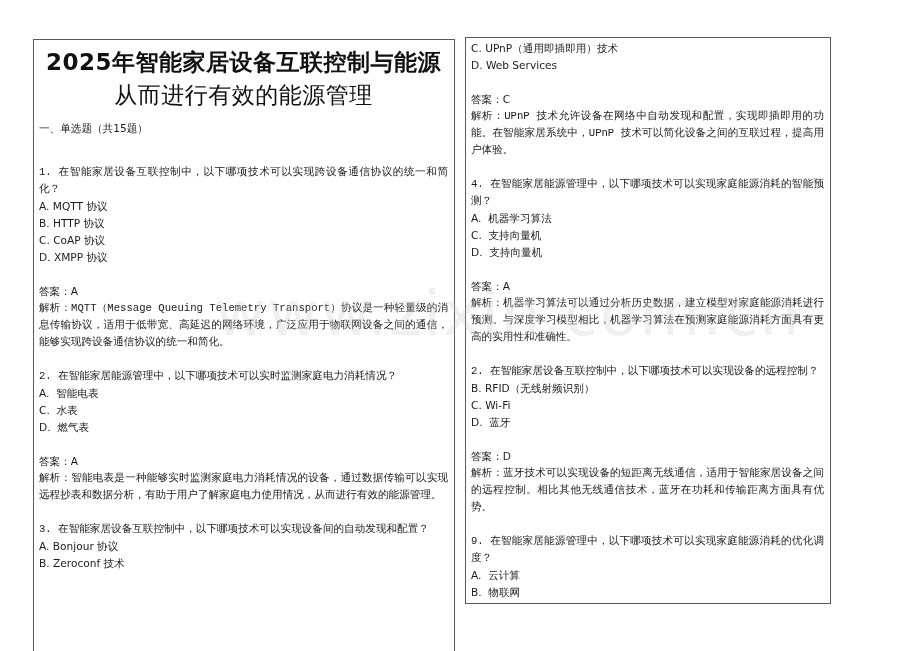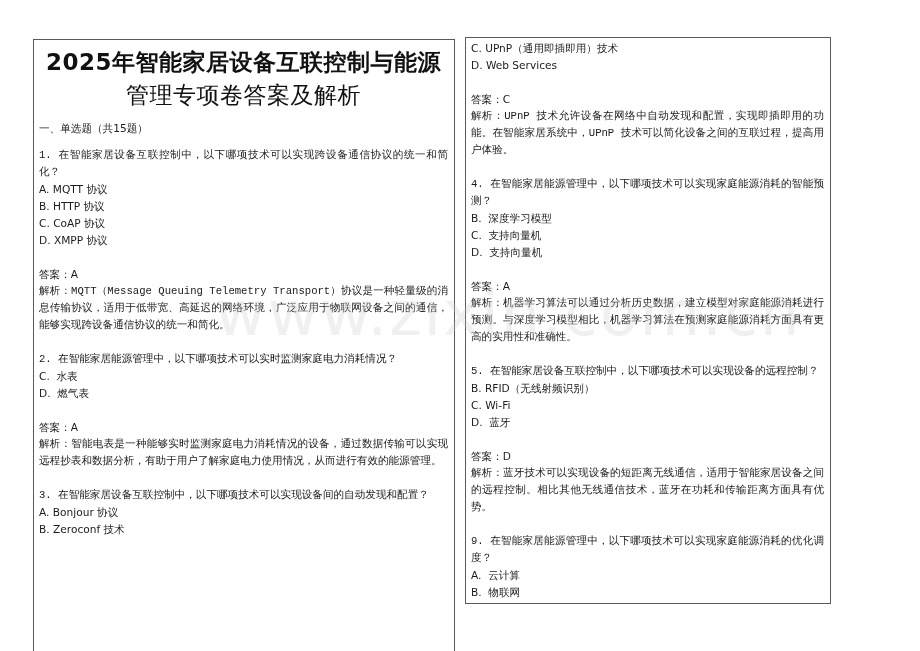--- a/index.html
+++ b/index.html
@@ -14,53 +14,54 @@
     #left { left: 33px; top: 39px; width: 422px; height: 641px; }
     #right { left: 465px; top: 37px; width: 366px; height: 567px; }
     .title {
       font-family: "DejaVu Sans", sans-serif; font-weight: bold; font-size: 23px; line-height: 33px;
       text-align: center; margin: 4px 0 8px 0; letter-spacing: 0.5px; color: #111;
     }
     .title .l2 { font-weight: normal; display: block; }
     .line { font-size: 10.6px; line-height: 17px; white-space: pre-wrap; }
     .para { font-size: 10.6px; line-height: 17px; text-align: justify; font-family: Liberation Mono, monospace; }
     .gap { height: 17px; }
-    .section { font-size: 10.6px; line-height: 17px; margin-bottom: 10px; }
+    .section { font-size: 10.6px; line-height: 17px; margin-bottom: 27px; }
     .watermark {
       position: absolute; left: 215px; top: 277px; font-family: "DejaVu Sans", sans-serif;
       font-size: 62px; color: rgba(200,200,200,0.28); letter-spacing: 2px; pointer-events: none;
       white-space: nowrap; z-index: 5;
     }
   </style>
 </head>
 <body>
 
 <div class="watermark">www.zixin.com.cn</div>
 
 <div class="page" id="left">
   <div class="title">
     <span>2025年智能家居设备互联控制与能源</span>
-    <span class="l2">管理专项卷答案及解析</span>
+    <span class="l2">从而进行有效的能源管理</span>
   </div>
   <div class="section">一、单选题（共15题）</div>
 
   <div>
     <div class="para">1. 在智能家居设备互联控制中，以下哪项技术可以实现跨设备通信协议的统一和简化？</div>
     <div class="line">A. MQTT 协议</div>
     <div class="line">B. HTTP 协议</div>
     <div class="line">C. CoAP 协议</div>
     <div class="line">D. XMPP 协议</div>
     <div class="gap"></div>
     <div class="line">答案：A</div>
     <div class="para">解析：MQTT（Message Queuing Telemetry Transport）协议是一种轻量级的消息传输协议，适用于低带宽、高延迟的网络环境，广泛应用于物联网设备之间的通信，能够实现跨设备通信协议的统一和简化。</div>
     <div class="gap"></div>
   </div>
 
   <div>
     <div class="para">2. 在智能家居能源管理中，以下哪项技术可以实时监测家庭电力消耗情况？</div>
+    <div class="line">A.  智能电表</div>
     <div class="line">C.  水表</div>
     <div class="line">D.  燃气表</div>
     <div class="gap"></div>
     <div class="line">答案：A</div>
     <div class="para">解析：智能电表是一种能够实时监测家庭电力消耗情况的设备，通过数据传输可以实现远程抄表和数据分析，有助于用户了解家庭电力使用情况，从而进行有效的能源管理。</div>
     <div class="gap"></div>
   </div>
 
   <div>
     <div class="para">3. 在智能家居设备互联控制中，以下哪项技术可以实现设备间的自动发现和配置？</div>
@@ -74,31 +75,31 @@
     <div class="line">C. UPnP（通用即插即用）技术</div>
     <div class="line">D. Web Services</div>
     <div class="gap"></div>
     <div class="line">答案：C</div>
     <div class="para">解析：UPnP 技术允许设备在网络中自动发现和配置，实现即插即用的功能。在智能家居系统中，UPnP 技术可以简化设备之间的互联过程，提高用户体验。</div>
     <div class="gap"></div>
   </div>
 
   <div>
     <div class="para">4. 在智能家居能源管理中，以下哪项技术可以实现家庭能源消耗的智能预测？</div>
-    <div class="line">B.  深度学习模型</div>
+    <div class="line">A.  机器学习算法</div>
     <div class="line">C.  支持向量机</div>
     <div class="line">D.  支持向量机</div>
     <div class="gap"></div>
     <div class="line">答案：A</div>
     <div class="para">解析：机器学习算法可以通过分析历史数据，建立模型对家庭能源消耗进行预测。与深度学习模型相比，机器学习算法在预测家庭能源消耗方面具有更高的实用性和准确性。</div>
     <div class="gap"></div>
   </div>
 
   <div>
-    <div class="para">5. 在智能家居设备互联控制中，以下哪项技术可以实现设备的远程控制？</div>
+    <div class="para">2. 在智能家居设备互联控制中，以下哪项技术可以实现设备的远程控制？</div>
     <div class="line">B. RFID（无线射频识别）</div>
     <div class="line">C. Wi-Fi</div>
     <div class="line">D.  蓝牙</div>
     <div class="gap"></div>
     <div class="line">答案：D</div>
     <div class="para">解析：蓝牙技术可以实现设备的短距离无线通信，适用于智能家居设备之间的远程控制。相比其他无线通信技术，蓝牙在功耗和传输距离方面具有优势。</div>
     <div class="gap"></div>
   </div>
 
   <div>

